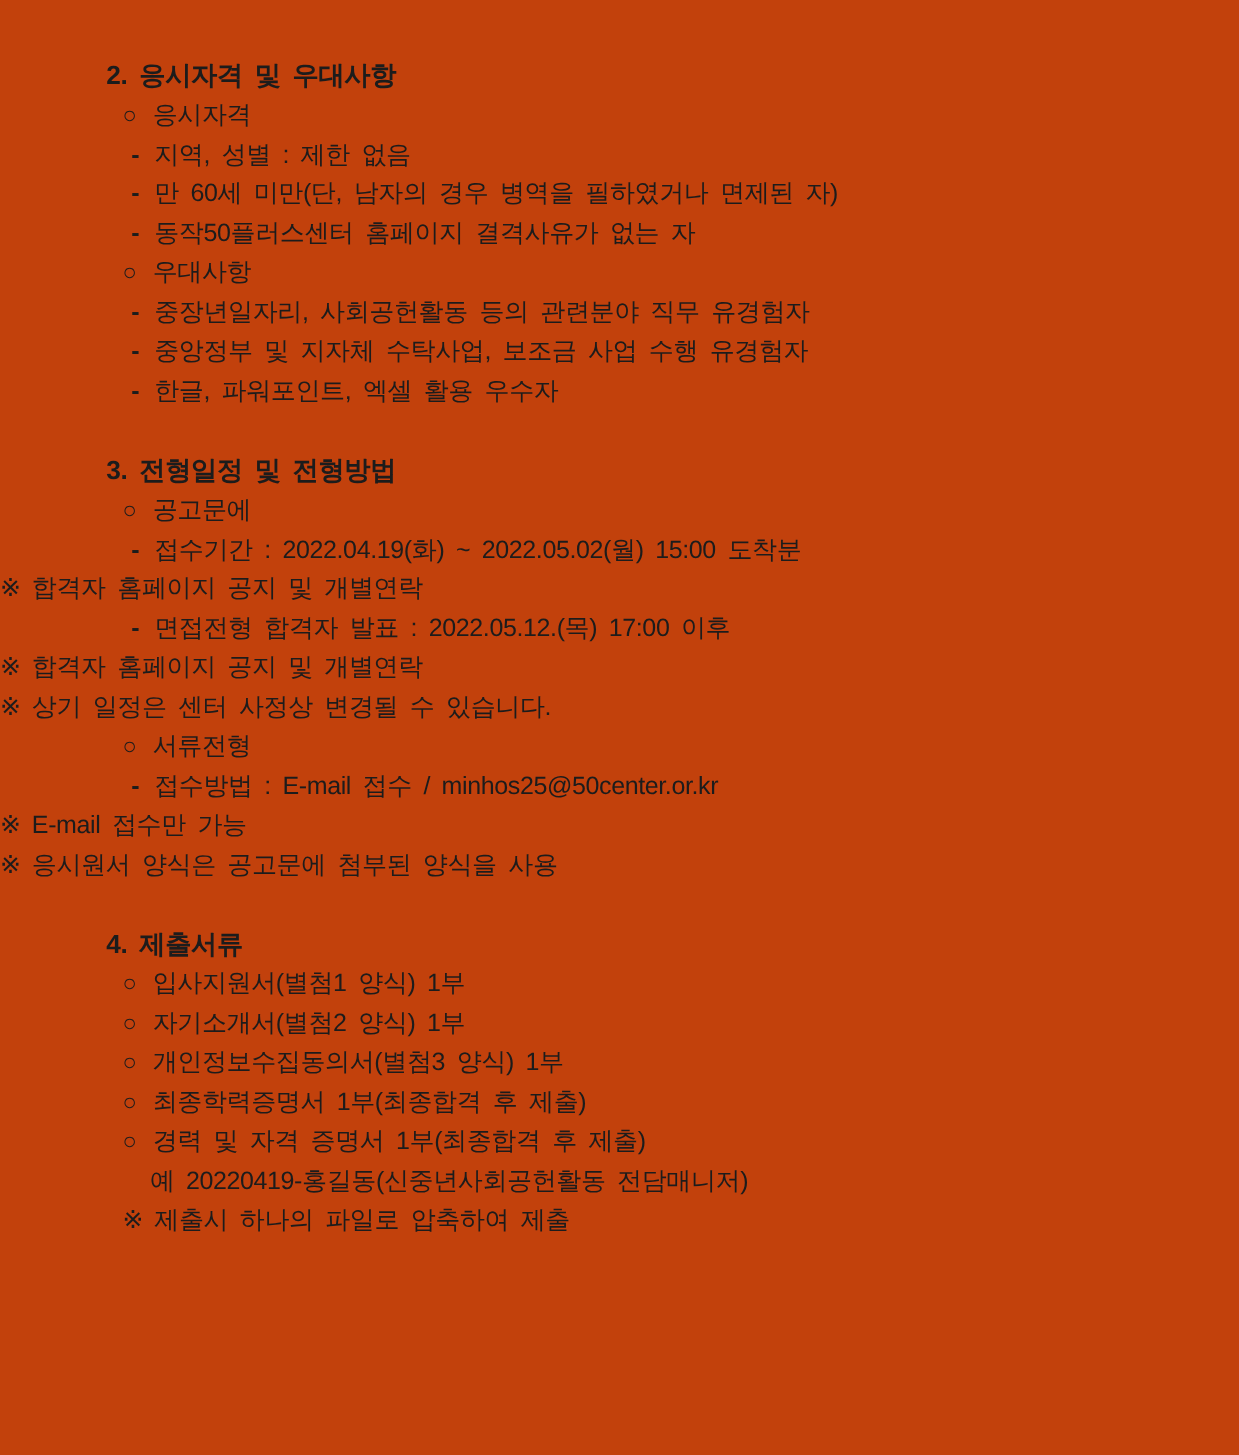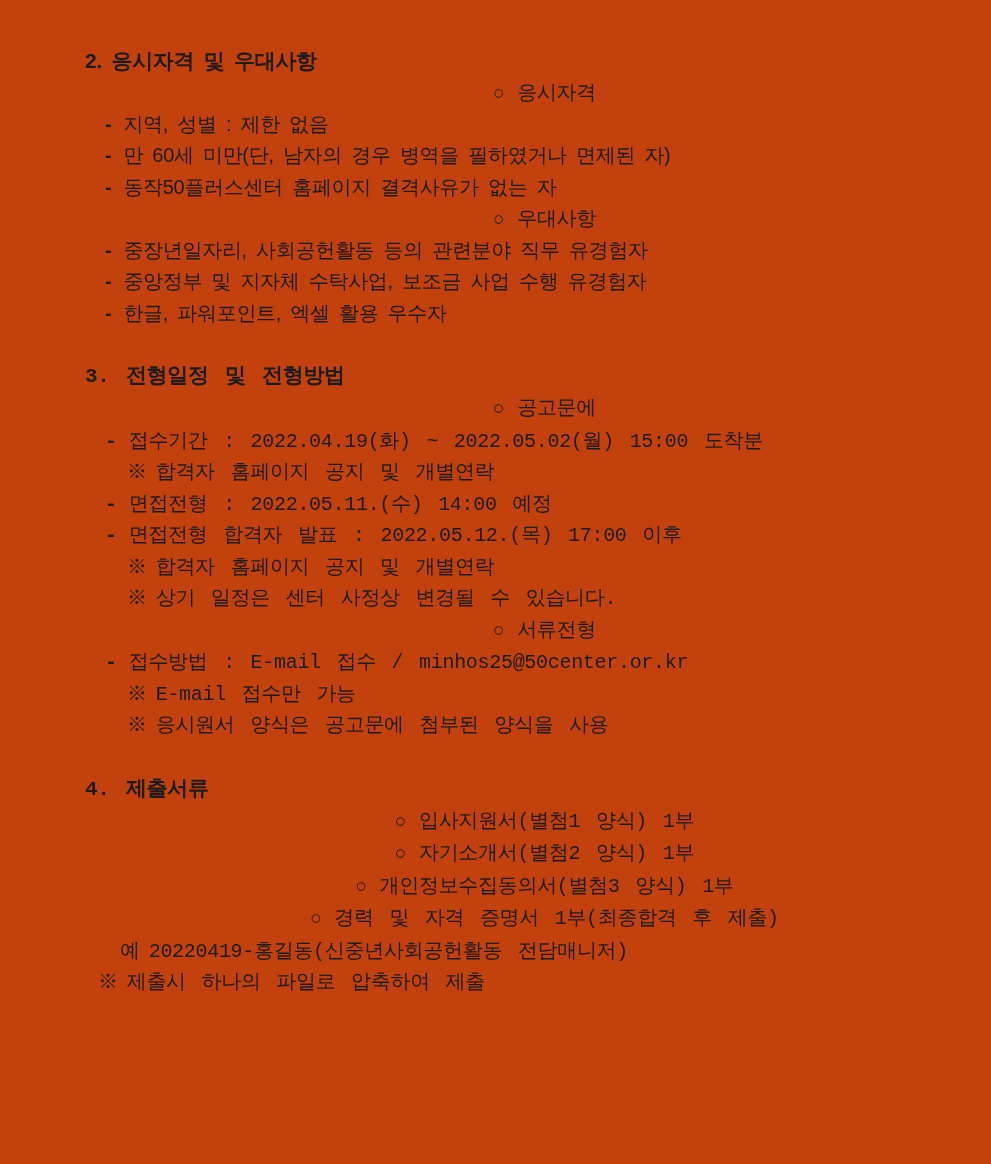--- a/index.html
+++ b/index.html
@@ -19,40 +19,39 @@
     word-spacing: 4px;
     overflow: hidden;
     box-sizing: border-box;
     padding-top: 44px;
   }
   .doc-section {
     margin: 0;
   }
   .doc-section + .doc-section {
     margin-top: 31px; 
-    font-family: Liberation Mono, monospace;
   }
   .section-heading {
     font-weight: bold;
     font-size: 21px;
     line-height: 33px;
     padding-left: 85px;
     white-space: nowrap;
   }
   .doc-line {
     line-height: 31.5px;
     white-space: nowrap;
   }
   .bullet {
     display: inline-block;
   }
   
-  .indent-circle  { padding-left: 98px; text-align: center;  }
+  .indent-circle  { padding-left: 98px;  }
   .indent-dash    { padding-left: 105px; }
-  .indent-note    { padding-left: 127px; }
+  .indent-note    { }
   .indent-note4   { padding-left: 98px;  }
   .indent-example { padding-left: 120px; }
 
   .bullet-circle  { margin-right: 13px; font-size: 19px; }
   .bullet-dash    { margin-right: 12px; font-weight: bold; }
   .bullet-note,
   .bullet-note4   { margin-right: 9px; }
   .bullet-example { margin-right: 9px; }
 </style>
 </head>
@@ -69,32 +68,32 @@
         <div class="doc-line indent-circle"><span class="bullet bullet-circle">○</span><span class="line-text">우대사항</span></div>
         <div class="doc-line indent-dash"><span class="bullet bullet-dash">-</span><span class="line-text">중장년일자리, 사회공헌활동 등의 관련분야 직무 유경험자</span></div>
         <div class="doc-line indent-dash"><span class="bullet bullet-dash">-</span><span class="line-text">중앙정부 및 지자체 수탁사업, 보조금 사업 수행 유경험자</span></div>
         <div class="doc-line indent-dash"><span class="bullet bullet-dash">-</span><span class="line-text">한글, 파워포인트, 엑셀 활용 우수자</span></div>
       </div>
       <div class="doc-section">
         <div class="section-heading">3. 전형일정 및 전형방법</div>
         <div class="doc-line indent-circle"><span class="bullet bullet-circle">○</span><span class="line-text">공고문에</span></div>
         <div class="doc-line indent-dash"><span class="bullet bullet-dash">-</span><span class="line-text">접수기간 : 2022.04.19(화) ~ 2022.05.02(월) 15:00 도착분</span></div>
         <div class="doc-line indent-note"><span class="bullet bullet-note">※</span><span class="line-text">합격자 홈페이지 공지 및 개별연락</span></div>
-        <div class="doc-line indent-dash"><span class="bullet bullet-dash">-</span><span class="line-text">면접전형 : 2022.05.11.(수) 14:00 예정</span></div>
         <div class="doc-line indent-dash"><span class="bullet bullet-dash">-</span><span class="line-text">면접전형 합격자 발표 : 2022.05.12.(목) 17:00 이후</span></div>
         <div class="doc-line indent-note"><span class="bullet bullet-note">※</span><span class="line-text">합격자 홈페이지 공지 및 개별연락</span></div>
         <div class="doc-line indent-note"><span class="bullet bullet-note">※</span><span class="line-text">상기 일정은 센터 사정상 변경될 수 있습니다.</span></div>
         <div class="doc-line indent-circle"><span class="bullet bullet-circle">○</span><span class="line-text">서류전형</span></div>
         <div class="doc-line indent-dash"><span class="bullet bullet-dash">-</span><span class="line-text">접수방법 : E-mail 접수 / minhos25@50center.or.kr</span></div>
         <div class="doc-line indent-note"><span class="bullet bullet-note">※</span><span class="line-text">E-mail 접수만 가능</span></div>
         <div class="doc-line indent-note"><span class="bullet bullet-note">※</span><span class="line-text">응시원서 양식은 공고문에 첨부된 양식을 사용</span></div>
       </div>
       <div class="doc-section">
         <div class="section-heading">4. 제출서류</div>
         <div class="doc-line indent-circle"><span class="bullet bullet-circle">○</span><span class="line-text">입사지원서(별첨1 양식) 1부</span></div>
         <div class="doc-line indent-circle"><span class="bullet bullet-circle">○</span><span class="line-text">자기소개서(별첨2 양식) 1부</span></div>
         <div class="doc-line indent-circle"><span class="bullet bullet-circle">○</span><span class="line-text">개인정보수집동의서(별첨3 양식) 1부</span></div>
+        <div class="doc-line indent-circle"><span class="bullet bullet-circle">○</span><span class="line-text">최종학력증명서 1부(최종합격 후 제출)</span></div>
         <div class="doc-line indent-circle"><span class="bullet bullet-circle">○</span><span class="line-text">경력 및 자격 증명서 1부(최종합격 후 제출)</span></div>
         <div class="doc-line indent-example"><span class="bullet bullet-example">예</span><span class="line-text">20220419-홍길동(신중년사회공헌활동 전담매니저)</span></div>
         <div class="doc-line indent-note4"><span class="bullet bullet-note4">※</span><span class="line-text">제출시 하나의 파일로 압축하여 제출</span></div>
       </div>
     </div>
 </div>
 
 </body></html>

